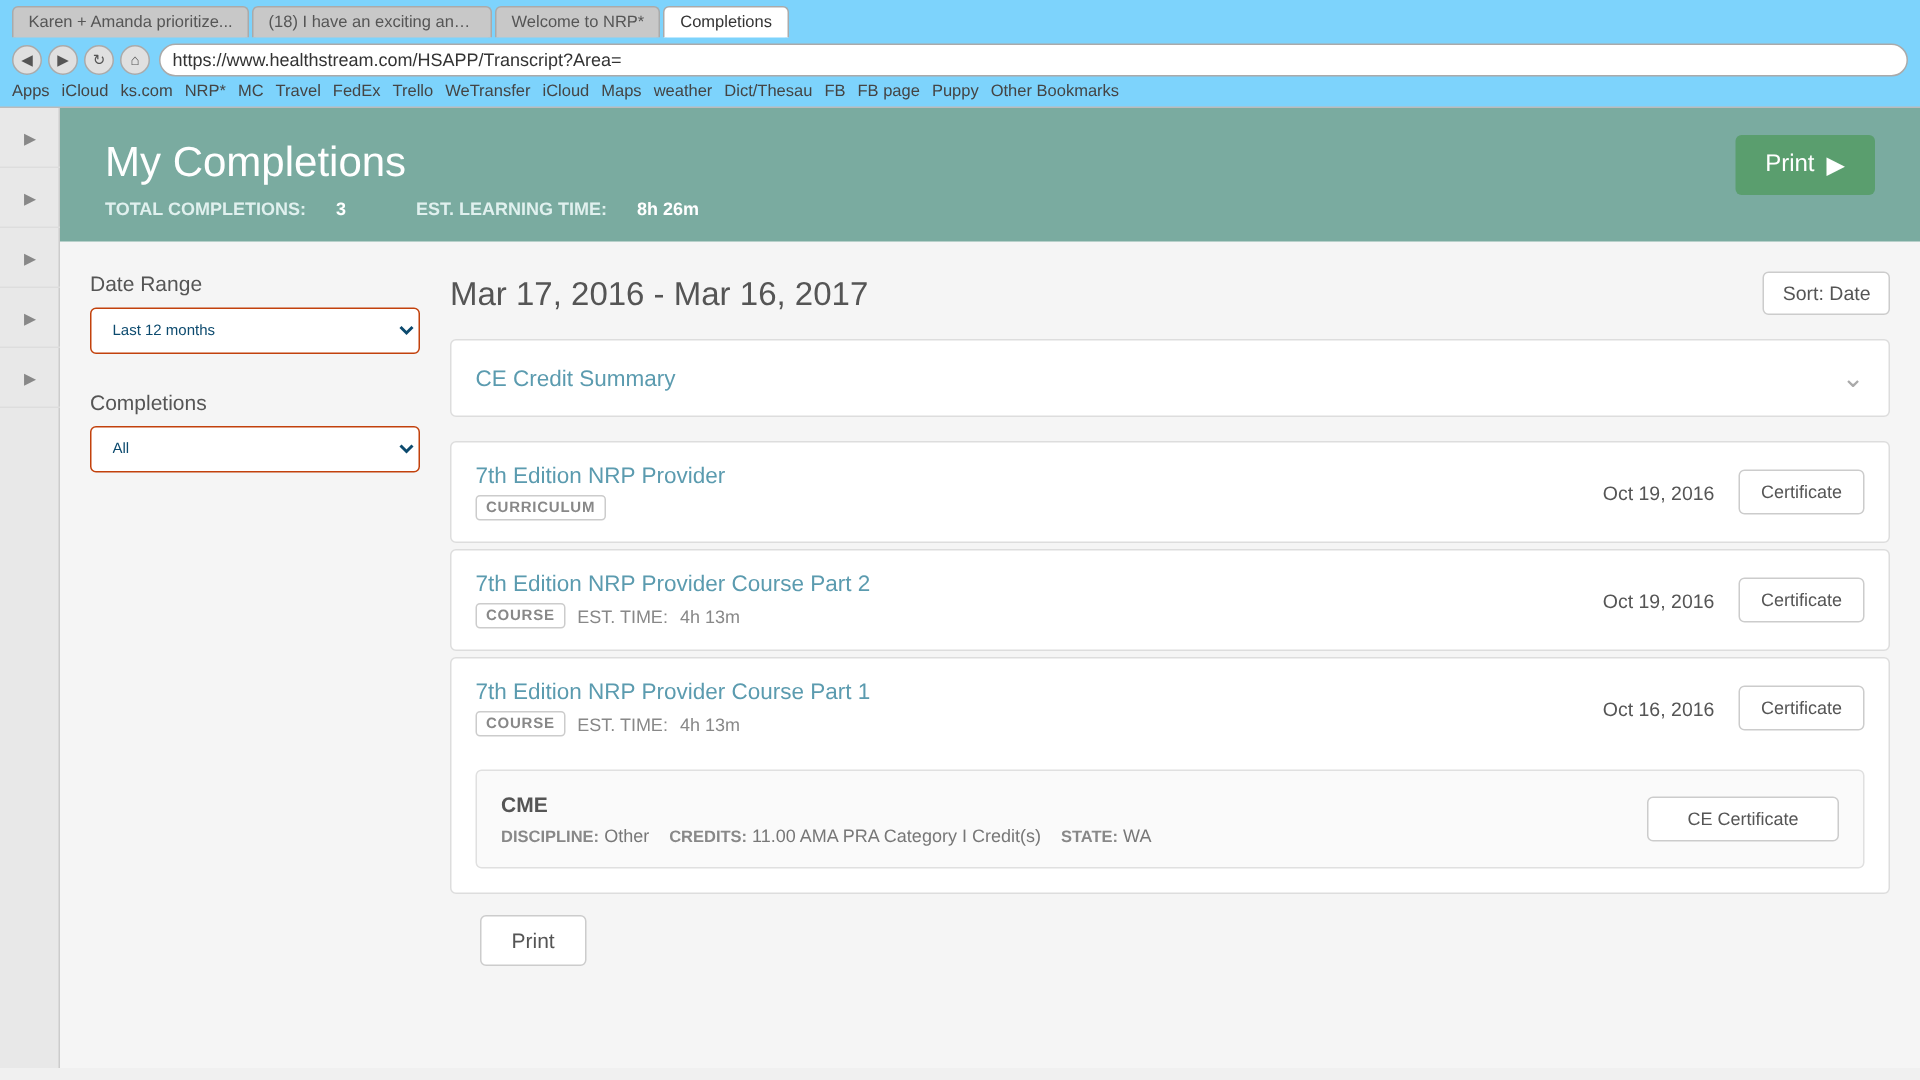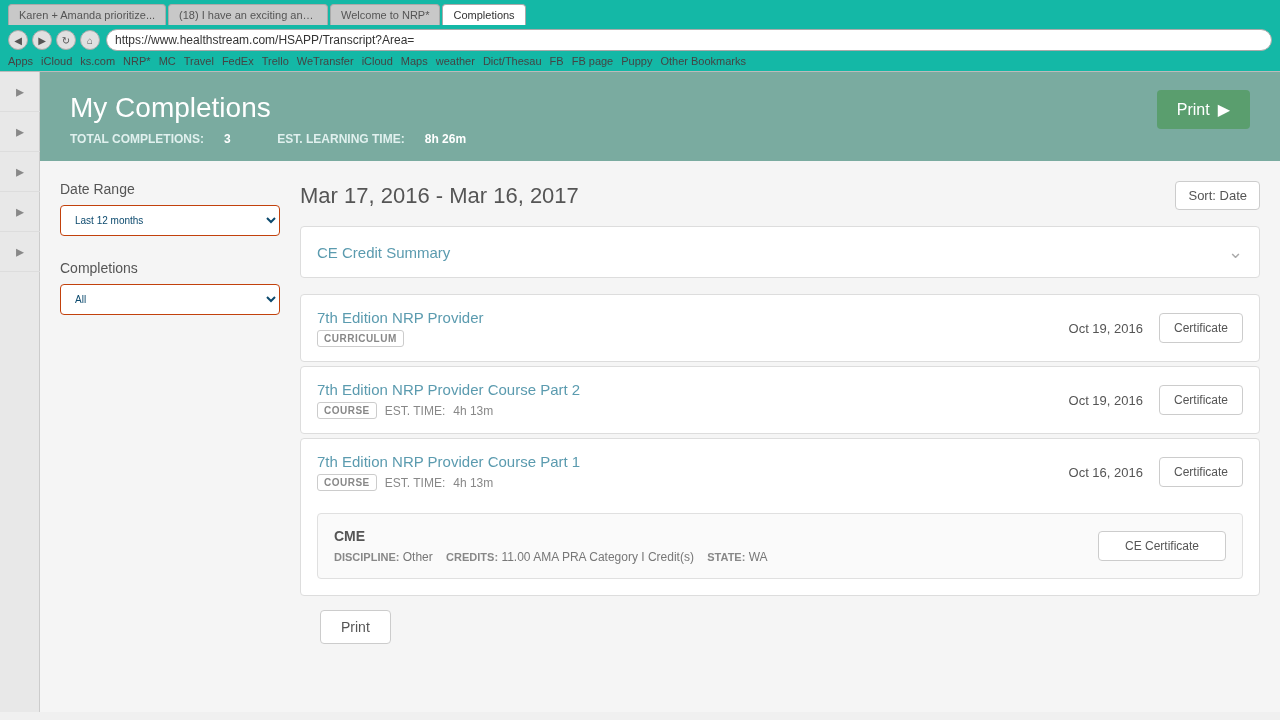--- a/index.html
+++ b/index.html
@@ -1,19 +1,19 @@
 <!DOCTYPE html>
 <html><head>
   <meta charset="utf-8">
   <style>
     * { box-sizing: border-box; margin: 0; padding: 0; }
     body { font-family: Arial, sans-serif; background: #f0f0f0; font-size: 14px; color: #333; }
 
     
-    .browser-chrome { background: #14b8a6; padding: 4px 8px; border-bottom: 1px solid #bbb; }
+    .browser-chrome { background: #7dd3fc; padding: 4px 8px; border-bottom: 1px solid #bbb; }
     .tab-bar { display: flex; align-items: flex-end; gap: 2px; margin-bottom: 4px; }
     .tab { background: #c8c8c8; padding: 4px 10px; border-radius: 4px 4px 0 0; font-size: 11px; color: #555; cursor: pointer; border: 1px solid #aaa; border-bottom: none; white-space: nowrap; max-width: 160px; overflow: hidden; text-overflow: ellipsis; }
     .tab.active { background: #fff; color: #333; }
     .address-bar { display: flex; align-items: center; gap: 6px; margin-bottom: 4px; }
     .nav-btns { display: flex; gap: 4px; }
     .nav-btn { width: 20px; height: 20px; border-radius: 50%; border: 1px solid #aaa; background: #e0e0e0; cursor: pointer; display: flex; align-items: center; justify-content: center; font-size: 10px; color: #555; }
     .url-input { flex: 1; padding: 3px 8px; border: 1px solid #aaa; border-radius: 12px; font-size: 12px; color: #333; background: #fff; }
     .bookmarks-bar { display: flex; gap: 8px; font-size: 11px; color: #444; flex-wrap: nowrap; overflow: hidden; }
     .bookmark { cursor: pointer; white-space: nowrap; color: #444; }
 

